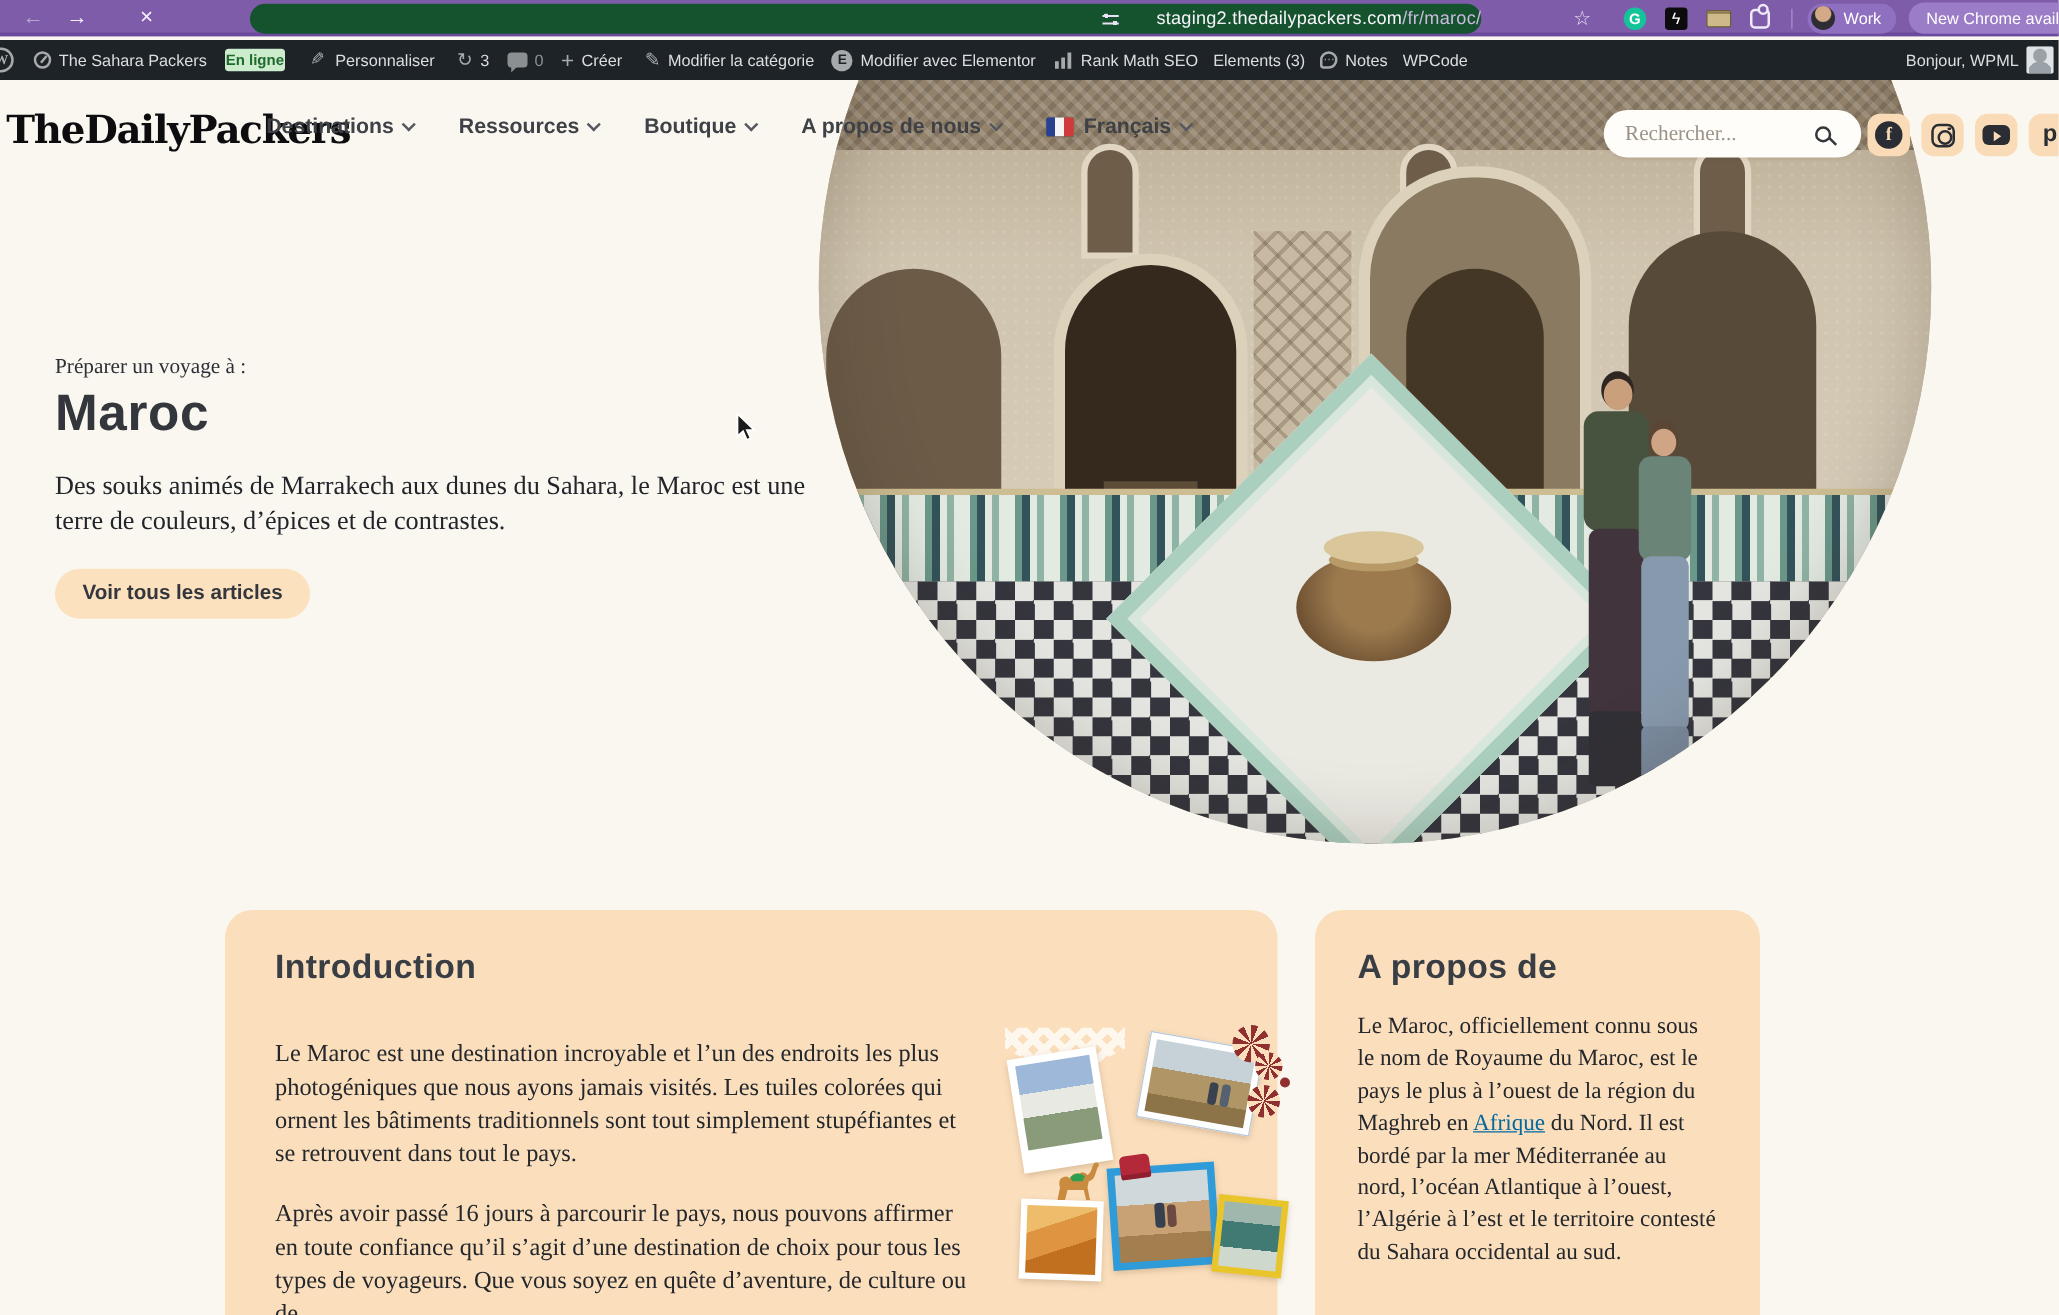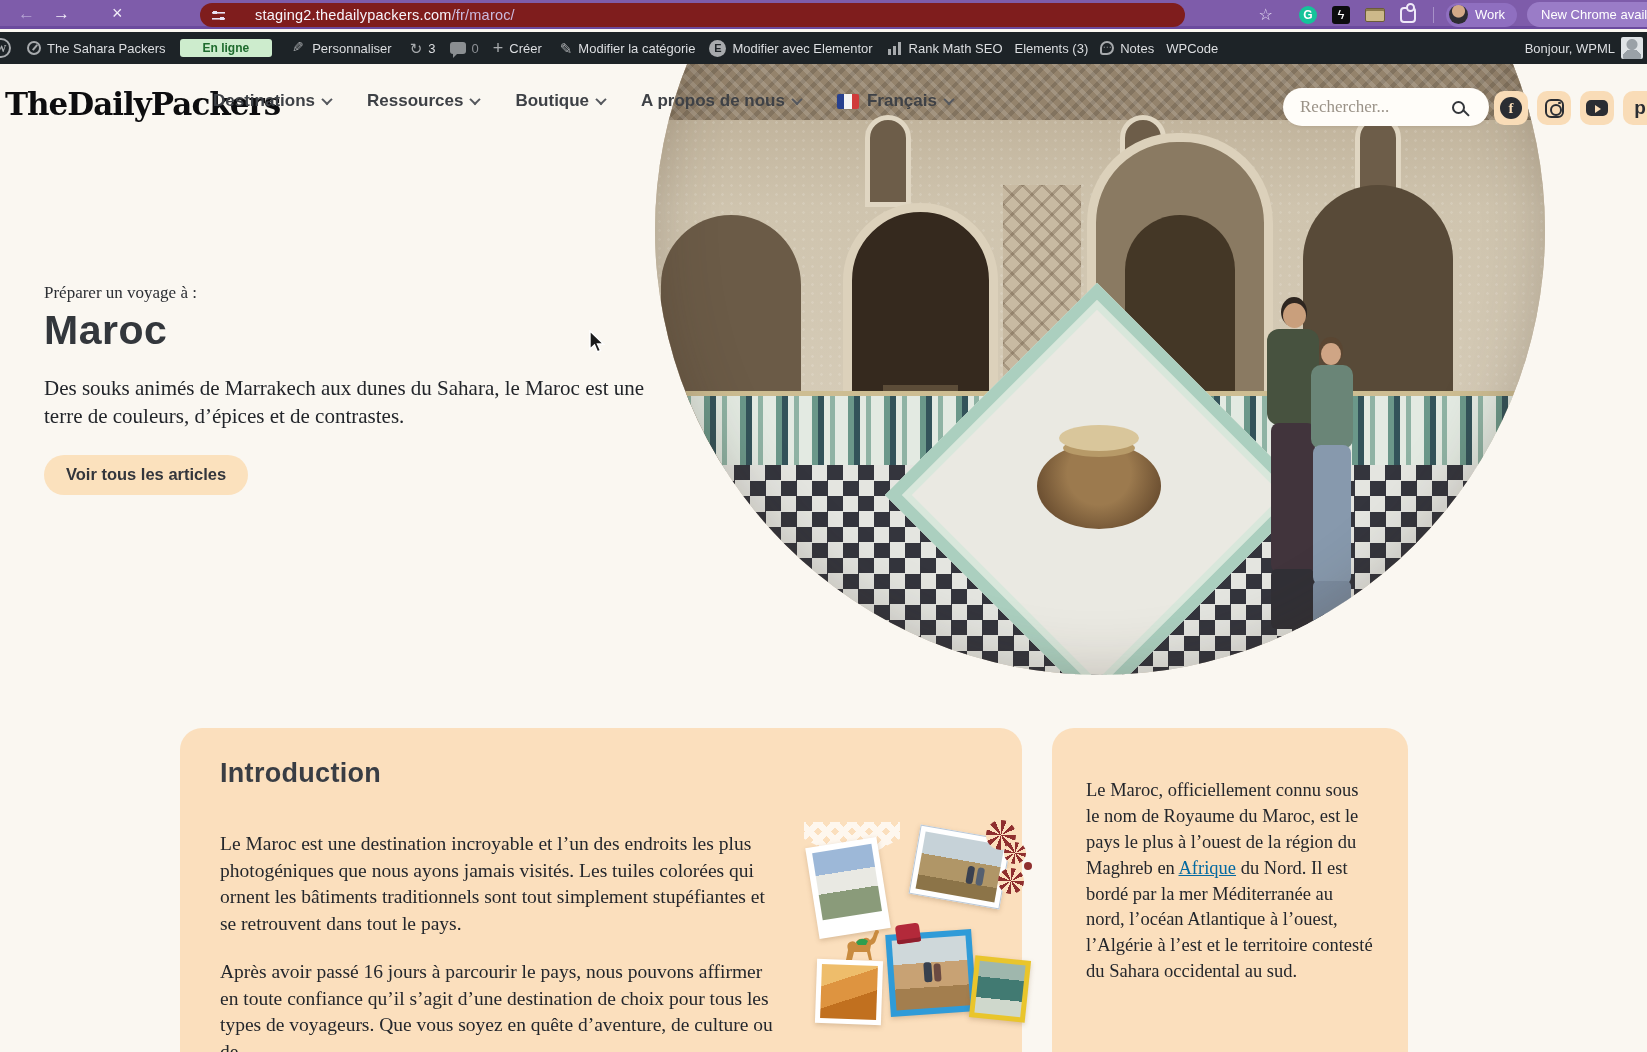--- a/index.html
+++ b/index.html
@@ -7,21 +7,21 @@
               font-family:"Liberation Sans", sans-serif; }
   .screen { position:relative; width:1647px; height:1052px; overflow:hidden; }
 
   
   .browser-bar { position:absolute; left:0; top:0; width:100%; height:29px;
     background:#7e5caa; border-bottom:3px solid #6b4a9e; display:flex; align-items:center; }
   .nav-glyph { color:#f2edf9; font-size:17px; line-height:1; margin-left:18px; cursor:default; }
   .nav-glyph.dim { color:#b6a4d4; }
   .nav-glyph.stop { margin-left:42px; font-size:18px; }
   .omnibox { position:absolute; left:200px; top:3px; width:985px; height:24px;
-    background:#7f1d1d; border-radius:13px; display:flex; align-items:center; }
+    background:#14532d; border-radius:13px; display:flex; align-items:center;justify-content:flex-end; }
   .site-info { width:30px; height:22px; margin-left:3px; border-radius:12px;
     display:flex; align-items:center; justify-content:center; }
   .tune-ic { width:13px; height:9px;
     background:
       radial-gradient(circle 2px at 3px 1.5px, #e9e2f5 97%, transparent) ,
       radial-gradient(circle 2px at 10px 7.5px, #e9e2f5 97%, transparent),
       linear-gradient(#e9e2f5,#e9e2f5) 0 1px/13px 1.6px no-repeat,
       linear-gradient(#e9e2f5,#e9e2f5) 0 7px/13px 1.6px no-repeat; }
   .url-text { font-size:14.5px; margin-left:22px; letter-spacing:.2px; }
   .url-host { color:#f7f4fb; } .url-path { color:#cbbade; }
@@ -51,21 +51,21 @@
     color:#dcdee1; font-size:13px; display:flex; align-items:center; white-space:nowrap; }
   .ab-item { display:inline-flex; align-items:center; gap:6px; cursor:default; }
   .ab-ic { color:#a7aaad; font-size:15px; line-height:1; }
   .wp-logo { width:20px; height:20px; margin-left:-9px; border:2px solid #a7aaad; border-radius:50%;
     color:#a7aaad; font:bold 11px "Liberation Serif", serif; display:flex; align-items:center;
     justify-content:center; }
   .gauge { width:14px; height:14px; border:2px solid #a7aaad; border-radius:50%; position:relative; }
   .gauge::after { content:''; position:absolute; left:5px; top:1px; width:2px; height:7px;
     background:#a7aaad; transform:rotate(40deg); }
   .badge-online { background:#cdeccd; color:#1e6b2d; font-size:12px; font-weight:bold;
-    padding:2px 23px; border-radius:3px; margin-left:8px; }
+    padding:2px 1px; border-radius:3px; margin-left:8px; }
   .brush { width:14px; height:14px; position:relative; }
   .brush::after { content:'✎'; color:#a7aaad; font-size:14px; position:absolute; left:0; top:-2px;
     transform:scaleX(-1); }
   .bubble { width:16px; height:12px; background:#a7aaad; border-radius:3px; position:relative; opacity:.8; }
   .bubble::after { content:''; position:absolute; left:3px; bottom:-4px;
     border:4px solid transparent; border-top-color:#a7aaad; border-left-color:#a7aaad; }
   .elem-ic { width:17px; height:17px; border-radius:50%; background:#a7aaad; color:#1d2327;
     font-weight:bold; font-size:11px; display:flex; align-items:center; justify-content:center; }
   .rank-ic { width:16px; height:13px;
     background: linear-gradient(#a7aaad,#a7aaad) 1px 100%/3px 6px no-repeat,
@@ -438,17 +438,18 @@
             <div class="ph"></div>
           </div>
         <div class="ornament orn1"></div>
         <div class="ornament orn2"></div>
         <div class="ornament orn3"></div>
         <div class="orn-dot" style="right:-22px; top:26px"></div>
       </div>
     </section>
 
     <section class="card card-about">
+      <h2>A propos de</h2>
       <p><span>Le Maroc, officiellement connu sous le nom de Royaume du Maroc, est le pays le plus à l’ouest de la région du Maghreb en </span><a href="#">Afrique</a><span> du Nord. Il est bordé par la mer Méditerranée au nord, l’océan Atlantique à l’ouest, l’Algérie à l’est et le territoire contesté du Sahara occidental au sud.</span></p>
     </section>
 
   </div>
 </div>
 
 </body></html>

